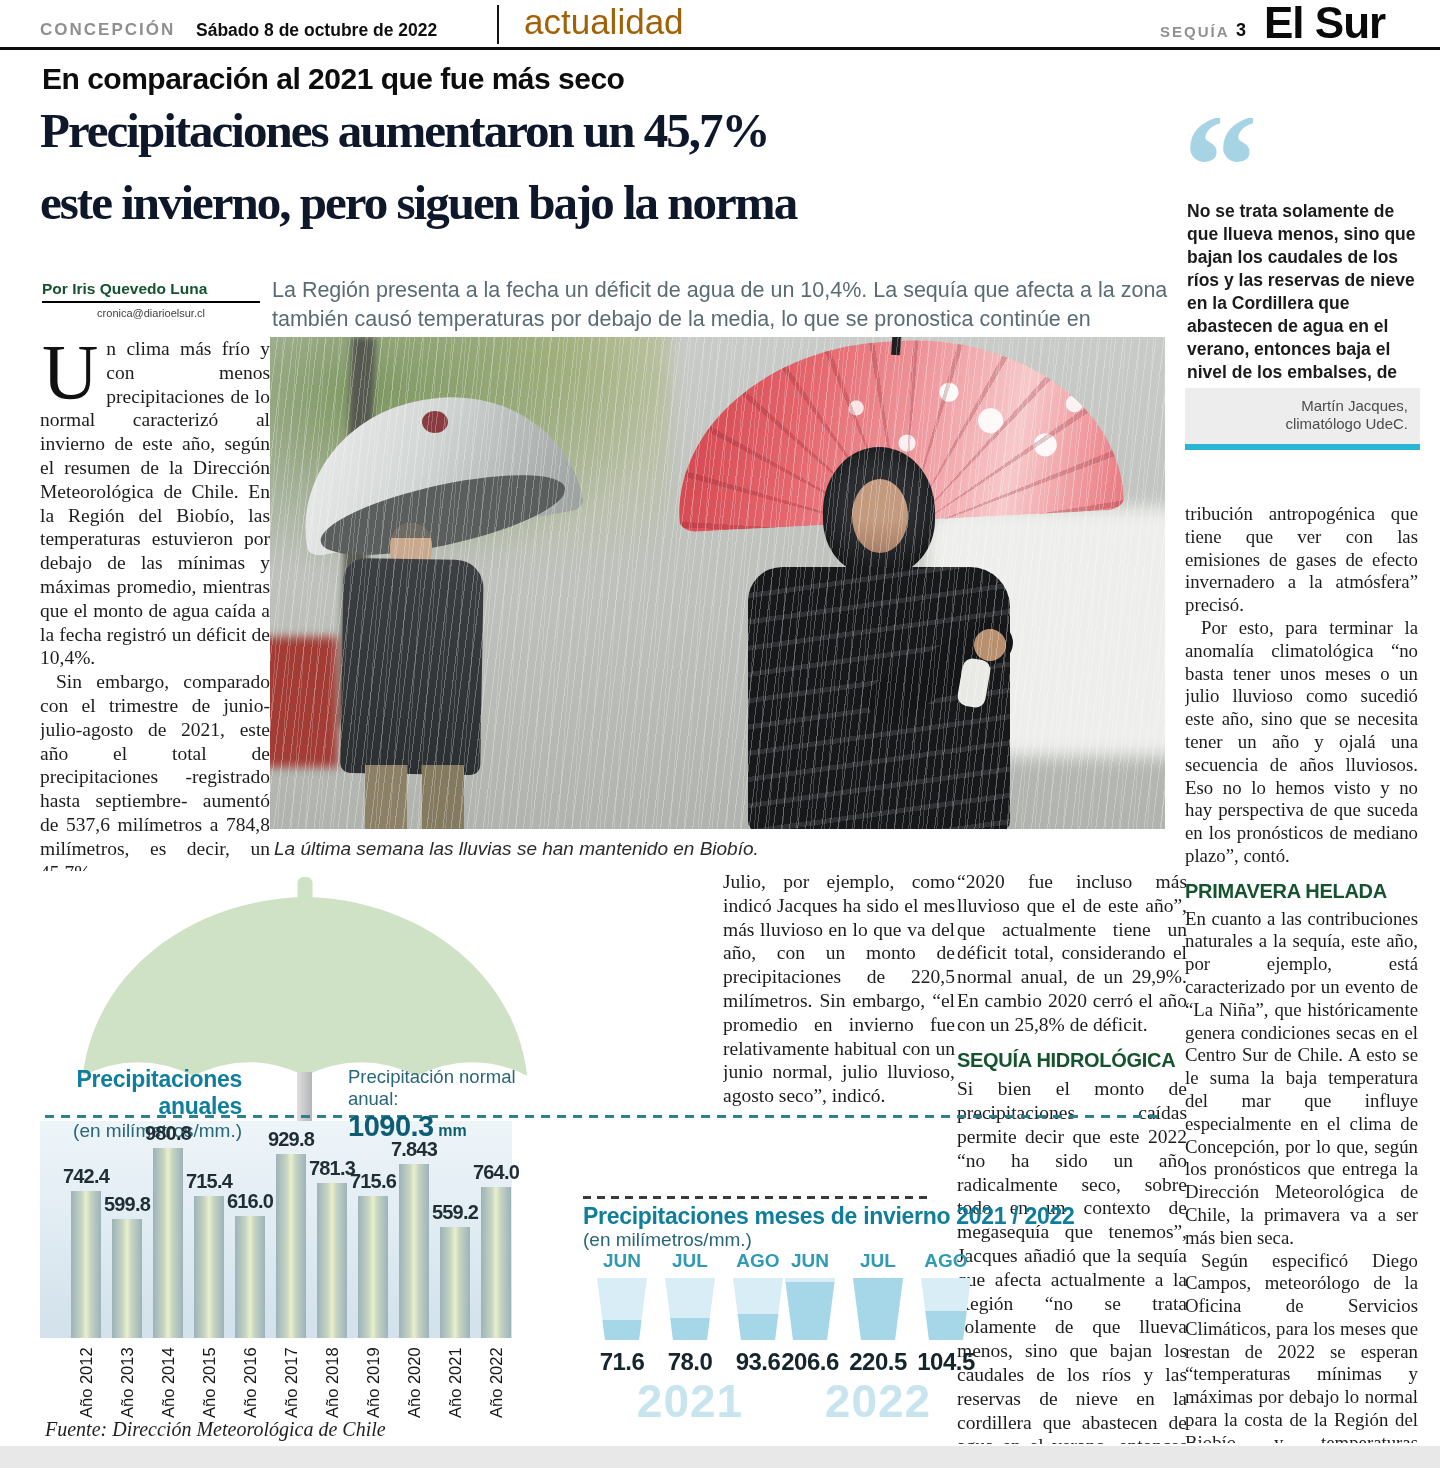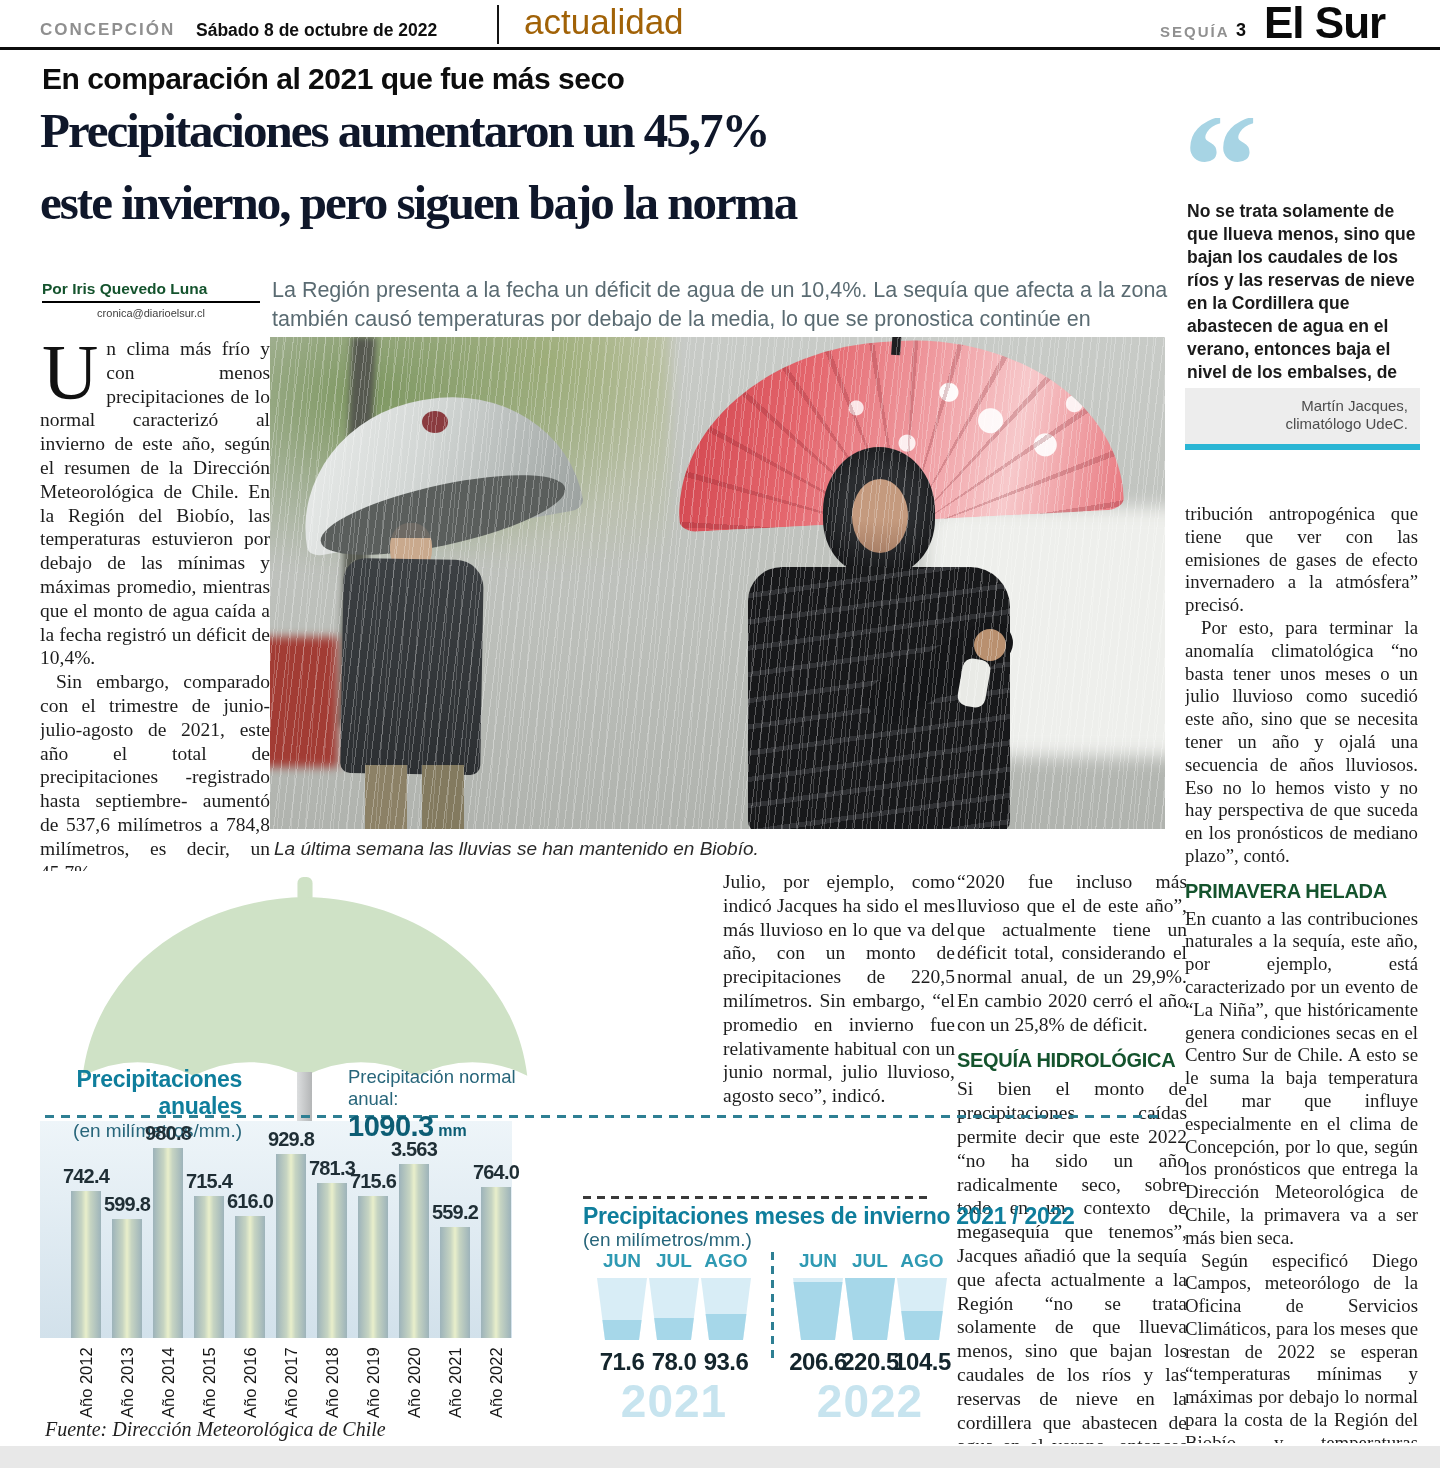--- a/index.html
+++ b/index.html
@@ -120,21 +120,21 @@
             font-family:"Liberation Sans",sans-serif;font-size:16.5px;color:#161616;height:74px;white-space:nowrap;}
   .source{left:45px;top:1418px;font-size:20px;font-style:italic;color:#1f1f1f;}
 
   
   .dashed-sep2{left:583px;top:1196px;width:350px;height:3px;
      background:repeating-linear-gradient(90deg,#3a3a3a 0 8px,transparent 8px 14px);}
   .c2-title{left:583px;top:1203px;font-size:23px;font-weight:bold;color:#0f7e9c;letter-spacing:-0.3px;}
   .c2-sub{left:583px;top:1229px;font-size:19px;color:#27657a;}
   .winter{left:596px;top:1250px;width:352px;display:flex;justify-content:space-between;align-items:flex-start;}
   .glass-group{display:flex;flex-direction:column;}
-  .glass-row{display:flex;gap:0;justify-content:center;}
+  .glass-row{display:flex;gap:16px;justify-content:center;}
   .glass-col{width:52px;display:flex;flex-direction:column;align-items:center;}
   .glass-month{font-family:"Liberation Sans",sans-serif;font-size:19px;font-weight:bold;color:#2f9ab3;margin-bottom:6px;}
   .glass{width:50px;height:62px;position:relative;background:#d8edf6;clip-path:polygon(0 0,100% 0,84% 100%,16% 100%);}
   .glass-fill{position:absolute;left:0;right:0;bottom:0;background:#a6d7e9;}
   .glass-num{margin-top:8px;font-family:"Liberation Sans",sans-serif;font-size:24px;font-weight:bold;
              color:#14252c;letter-spacing:-0.5px;white-space:nowrap;}
   .winter-year{text-align:center;font-family:"Liberation Sans",sans-serif;font-size:46px;font-weight:bold;
                color:#c7e4ef;letter-spacing:1px;margin-top:-2px;}
   .winter-divider{width:3px;height:110px;margin-top:2px;
      background:repeating-linear-gradient(180deg,#2e7f93 0 8px,transparent 8px 14px);}
@@ -295,21 +295,21 @@
       </div>
       <div class="bar-col">
         <div class="bar-stack">
           <div class="bar-label">715.6</div>
           <div class="bar-rect" style="height: 142px;"></div>
         </div>
         <div class="bar-year">Año 2019</div>
       </div>
       <div class="bar-col">
         <div class="bar-stack">
-          <div class="bar-label">3.563</div>
+          <div class="bar-label">7.843</div>
           <div class="bar-rect" style="height: 174px;"></div>
         </div>
         <div class="bar-year">Año 2020</div>
       </div>
       <div class="bar-col">
         <div class="bar-stack">
           <div class="bar-label">559.2</div>
           <div class="bar-rect" style="height: 111px;"></div>
         </div>
         <div class="bar-year">Año 2021</div>

